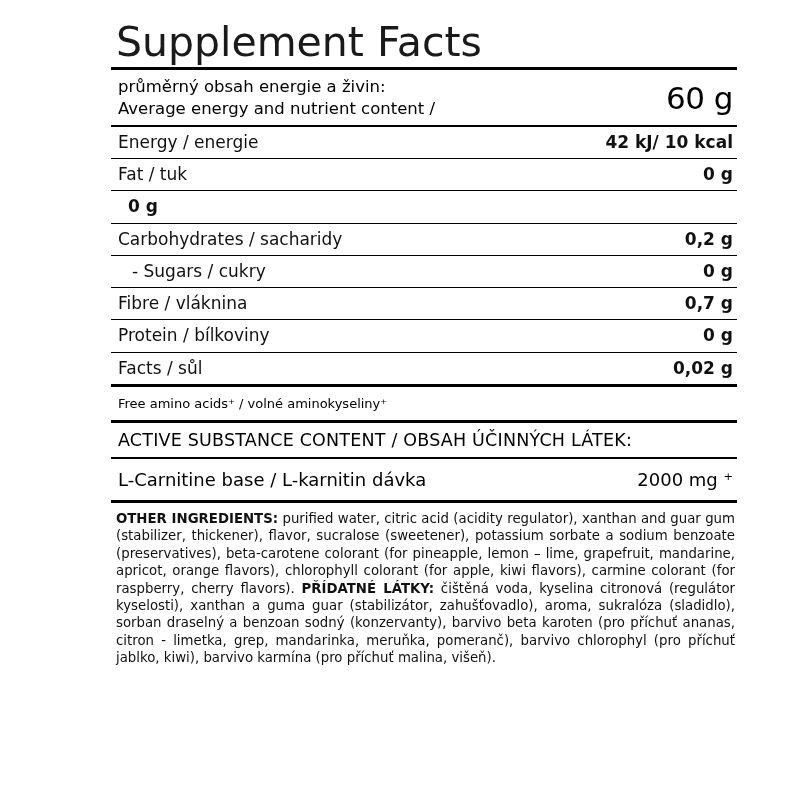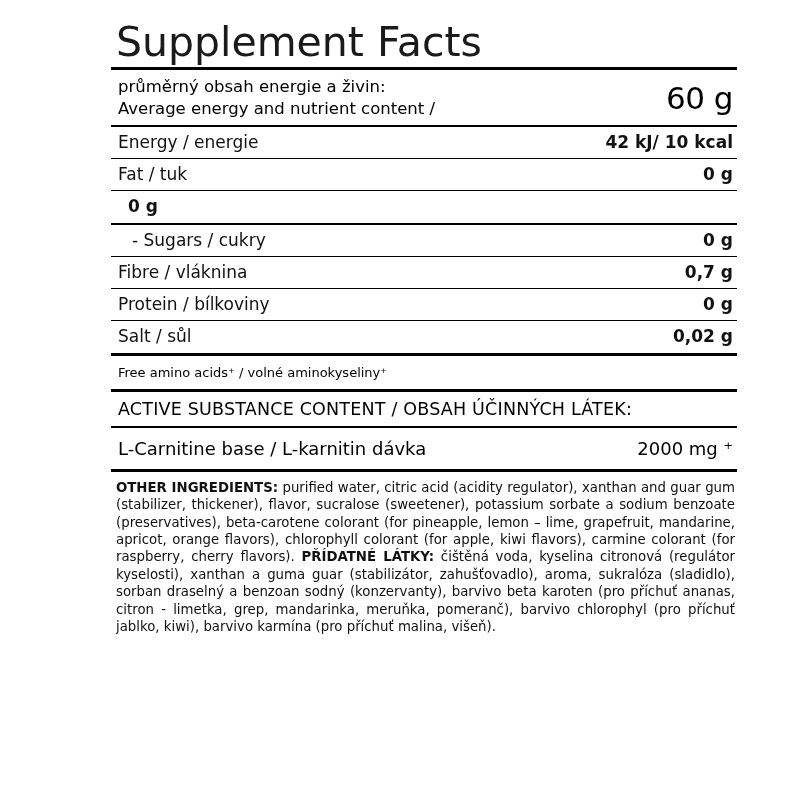--- a/index.html
+++ b/index.html
@@ -146,20 +146,24 @@
     <div class="label">Fat / tuk</div>
     <div class="value">0 g</div>
   </div>
   <div class="rule-thin"></div>
 
   <div class="row indent">
     <div class="value">0 g</div>
   </div>
   <div class="rule-thin"></div>
 
+  <div class="row">
+    <div class="label">Carbohydrates / sacharidy</div>
+    <div class="value">0,2 g</div>
+  </div>
   <div class="rule-thin"></div>
 
   <div class="row indent">
     <div class="label">- Sugars / cukry</div>
     <div class="value">0 g</div>
   </div>
   <div class="rule-thin"></div>
 
   <div class="row">
     <div class="label">Fibre / vláknina</div>
@@ -167,21 +171,21 @@
   </div>
   <div class="rule-thin"></div>
 
   <div class="row">
     <div class="label">Protein / bílkoviny</div>
     <div class="value">0 g</div>
   </div>
   <div class="rule-thin"></div>
 
   <div class="row">
-    <div class="label">Salt / sůl</div>
+    <div class="label">Facts / sůl</div>
     <div class="value">0,02 g</div>
   </div>
 
   <div class="rule-thick"></div>
 
   <div class="amino-row">Free amino acids⁺ / volné aminokyseliny⁺</div>
 
   <div class="rule-thick"></div>
 
   <div class="active-row">ACTIVE SUBSTANCE CONTENT / OBSAH ÚČINNÝCH LÁTEK:</div>

